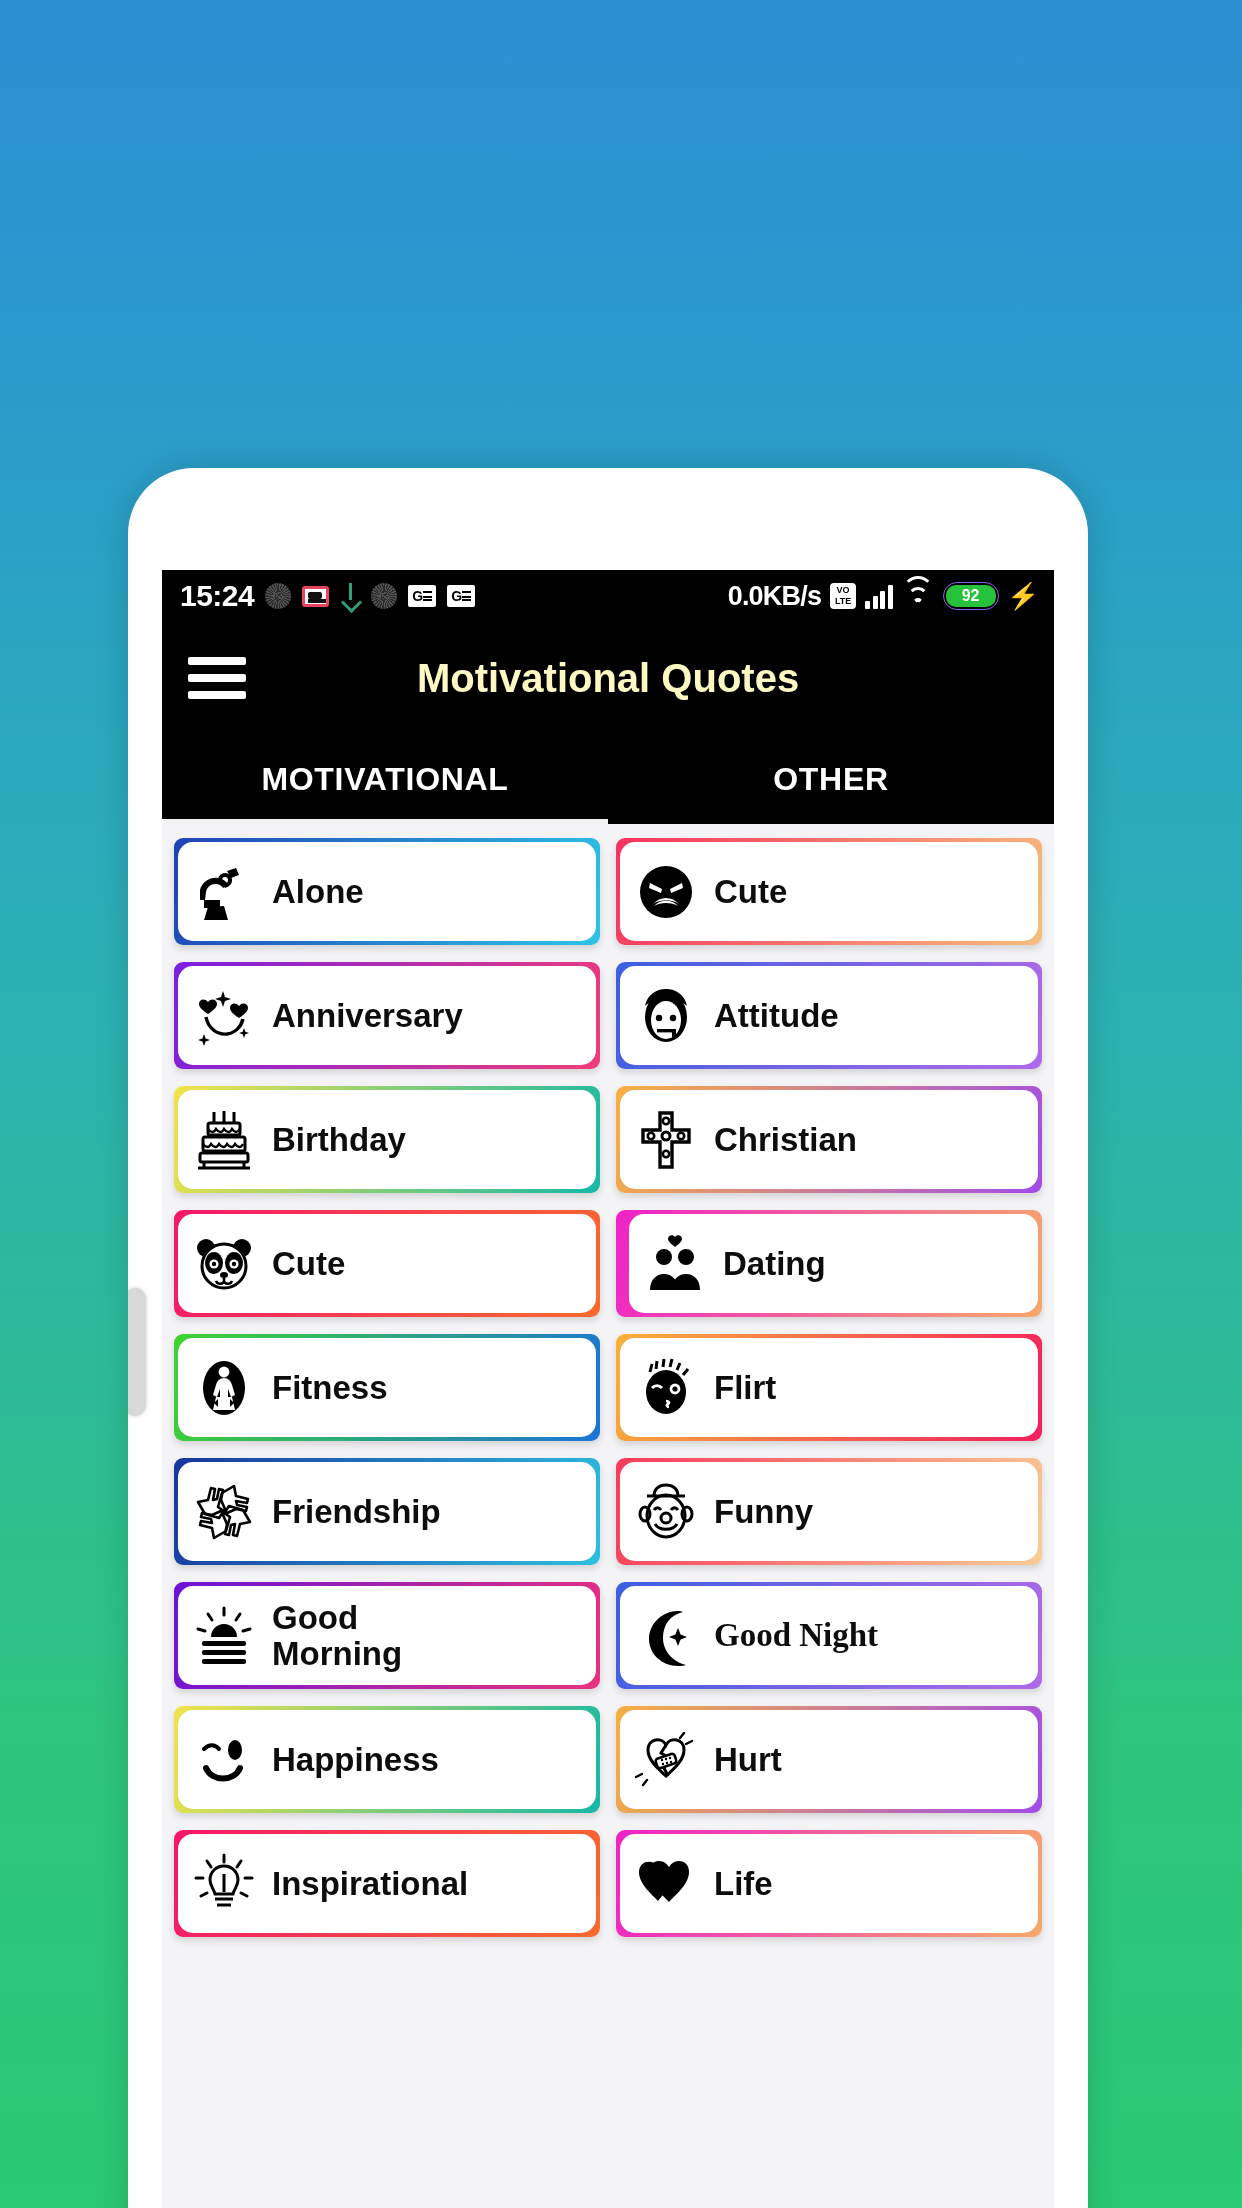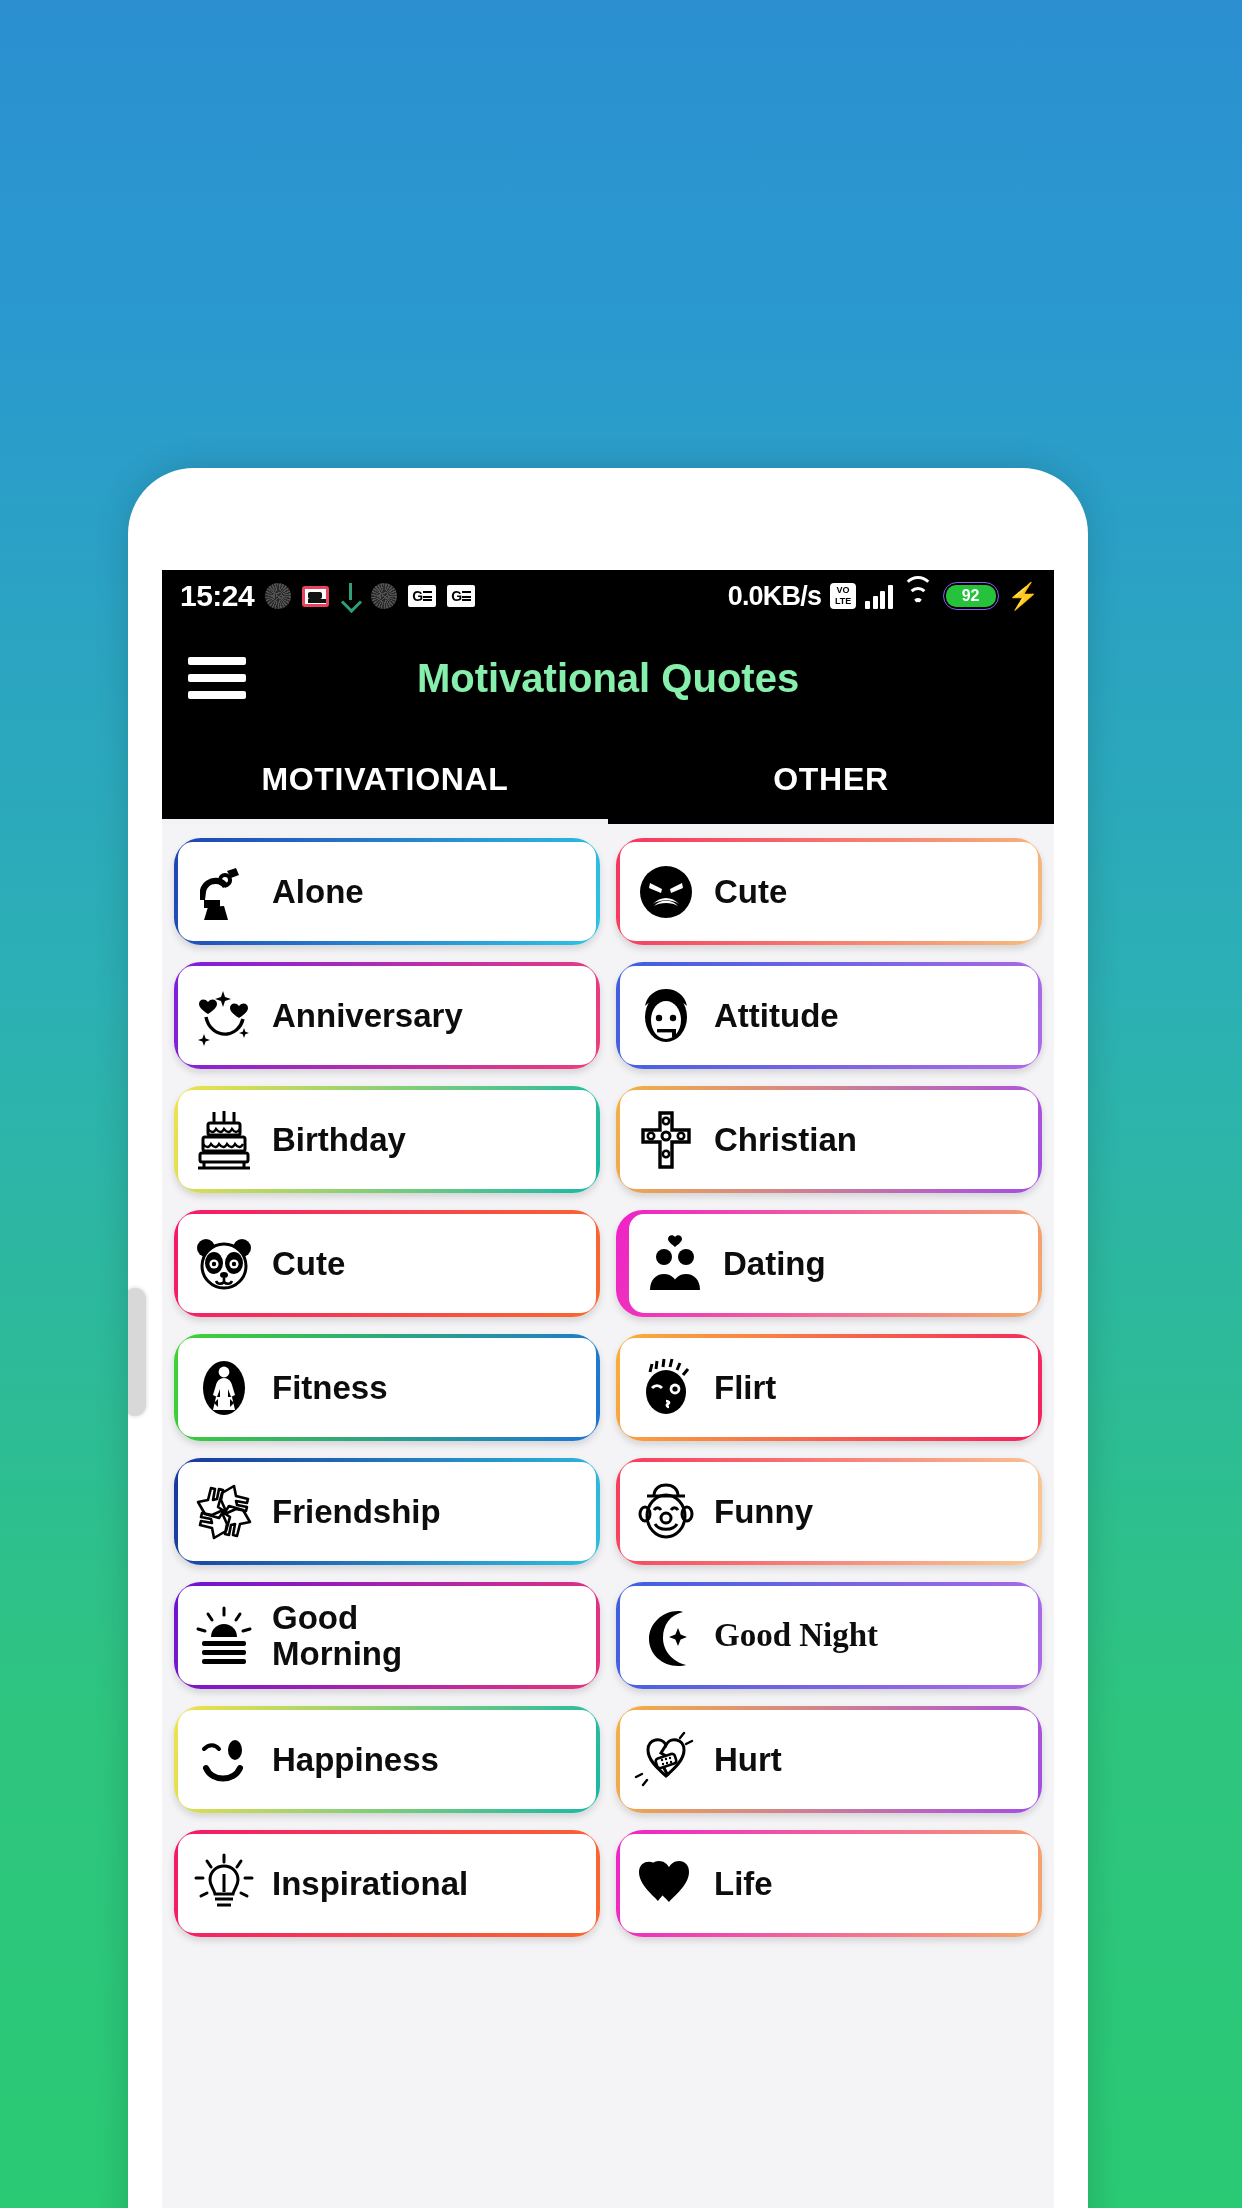--- a/index.html
+++ b/index.html
@@ -127,42 +127,42 @@
     position:relative;
   }
   #menu-button {
     width:58px; height:52px;
     display:flex; flex-direction:column; justify-content:center; gap:9px;
     cursor:pointer;
   }
   #menu-button span { display:block; height:8px; background:#fff; border-radius:2px; }
   #app-title {
     position:absolute; left:0; right:0; text-align:center;
-    color:#86efac; font-size:40px; font-weight:bold; pointer-events:none;
+    color:#fef9c3; font-size:40px; font-weight:bold; pointer-events:none;
   }
 
   
   #tab-bar { background:#000; height:90px; display:flex; position:relative; }
   .tab {
     flex:1; display:flex; align-items:center; justify-content:center;
     color:#fff; font-size:32px; font-weight:bold; letter-spacing:0.7px;
     cursor:pointer;
   }
   #tab-indicator {
     position:absolute; bottom:0; left:0; width:50%; height:5px; background:#f2f2f2;
   }
 
   
   #category-grid {
     padding:14px 12px;
     display:grid; grid-template-columns:1fr 1fr;
     gap:17px 16px;
   }
   .cat-card {
-    height:107px; border-radius:27px; padding:4px;
+    height:107px; border-radius:9px; padding:4px;
     box-shadow:0 4px 7px rgba(0,0,0,0.13);
     cursor:pointer;
   }
   .cat-inner {
     background:#fff; border-radius:15px; height:100%;
     display:flex; align-items:center; padding-left:12px; gap:14px;
   }
   .cat-icon {
     width:68px; height:68px; flex:none;
     display:flex; align-items:center; justify-content:center;

